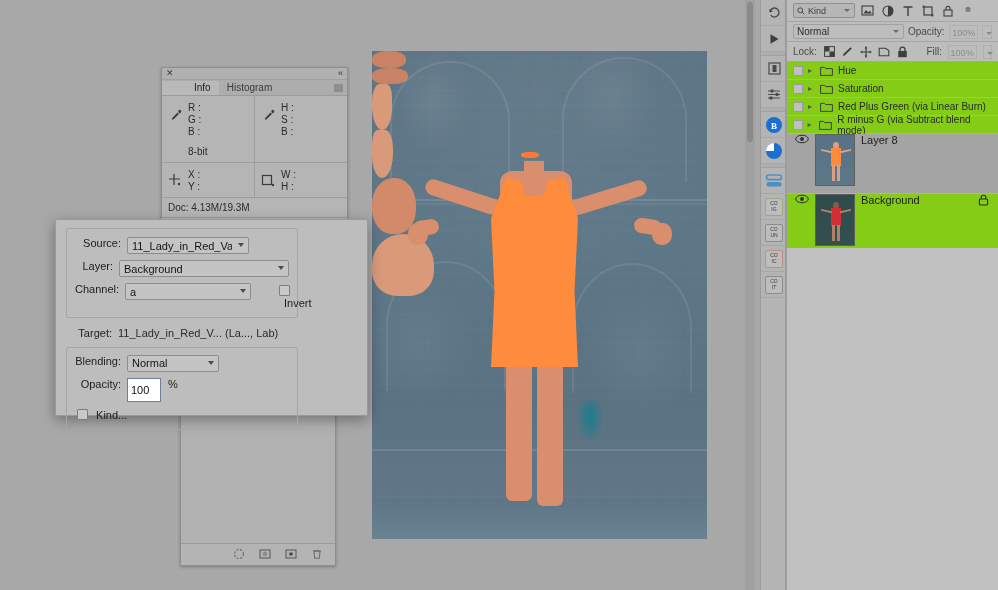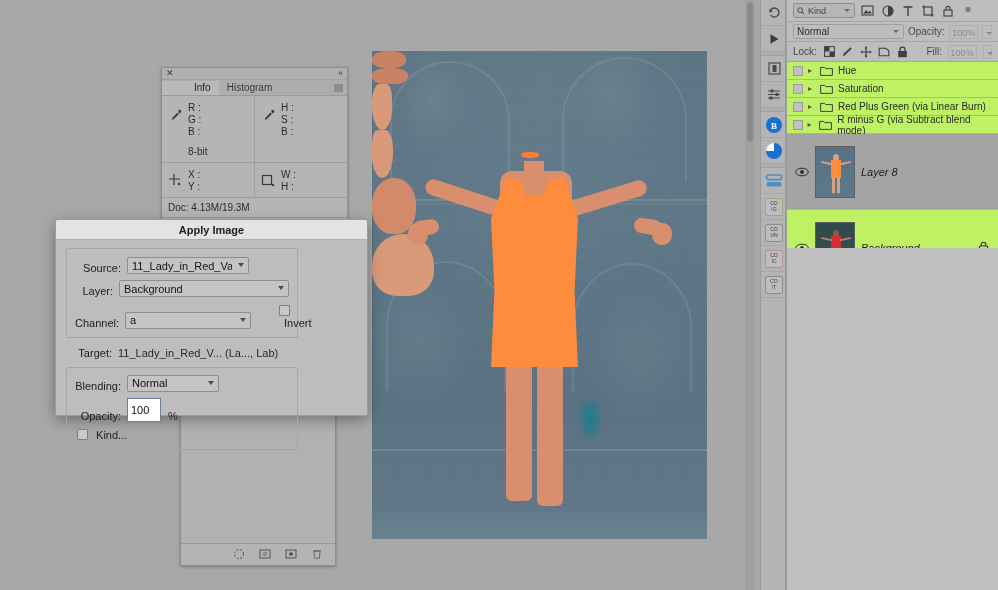--- a/index.html
+++ b/index.html
@@ -169,21 +169,21 @@
   #ai-titlebar {
     height:20px; background:#e3e3e3; border-bottom:1px solid #b0b0b0;
     display:flex; align-items:center; justify-content:center;
     font-size:11px; font-weight:bold; color:#1c1c1c; border-radius:2px 2px 0 0;
   }
   #ai-body { padding:8px 10px 0 10px; position:relative; }
   .fieldset {
     border:1px solid #a6a6a6; border-radius:2px; padding:8px 8px 8px 8px;
     width:232px;
   }
-  .ai-row { display:flex; align-items:flex-end; margin-bottom:6px; }
+  .ai-row { display:flex; align-items:flex-start; margin-bottom:6px; }
   .ai-row:last-child { margin-bottom:0; }
   .ai-label { width:52px; text-align:right; padding-right:6px; font-size:11px; color:#1d1d1d; }
   select.ai-select {
     font-family:"Liberation Sans", sans-serif; font-size:11px;
     background:#c4c4c4; border:1px solid #8d8d8d; border-radius:2px;
     height:17px; padding:0 16px 0 4px; color:#141414;
     -webkit-appearance:none; appearance:none;
   }
   .selwrap { position:relative; display:inline-block; }
   .selwrap::after {
@@ -230,21 +230,21 @@
     font-size:5px; line-height:5.5px; color:#3d3d3d; text-align:center;
     display:flex; flex-direction:column; align-items:center; justify-content:center;
     border-radius:2px;
   }
   .rail-badge.g { border-color:#9aab7e; }
   .rail-badge.r { border-color:#c08d8d; }
 
   
   #layers-panel {
     position:absolute; right:0; top:0; width:212px; height:590px;
-    background:#bef264; border-left:1px solid #9b9b9b;
+    background:#84cc16; border-left:1px solid #9b9b9b;
   }
   #lp-filter {
     height:22px; display:flex; align-items:center; gap:5px; padding:0 6px;
     border-bottom:1px solid #a6a6a6; background:#bdbdbd;
   }
   .kind-sel {
     width:62px; height:15px; background:#b6b6b6; border:1px solid #8f8f8f; border-radius:2px;
     font-size:9px; color:#3f3f3f; display:flex; align-items:center; padding:0 3px; gap:3px;
     position:relative;
   }
@@ -271,22 +271,22 @@
     border-bottom:1px solid #a6a6a6; background:#bdbdbd; font-size:10px; color:#4a4a4a;
   }
   .group-row {
     height:18px; display:flex; align-items:center; gap:5px; padding:0 6px;
     border-bottom:1px solid #b0b0b0; font-size:10px; color:#2a2a2a;
   }
   .grp-cb { width:10px; height:10px; border:1px solid #9b9b9b; background:#c0c0c0; }
   .twisty { font-size:8px; color:#555; width:7px; }
   .folder svg { display:block; }
   .layer-row {
-    height:76px; display:flex; align-items:center; gap:6px; padding:0 8px;
-    border-bottom:1px solid #b0b0b0; position:relative;font-style:italic;
+    height:60px; display:flex; align-items:flex-start; gap:6px; padding:0 8px;
+    border-bottom:1px solid #b0b0b0; position:relative;
   }
   .layer-row.sel { background:#a4a4a4; }
   .lyr-eye { width:14px; flex:0 0 14px; display:flex; justify-content:center; }
   .lyr-thumb {
     width:40px; height:52px; flex:0 0 40px; border:1px solid #5e5e5e; background:#6d8392;
     position:relative; overflow:hidden;
   }
   .lyr-name { flex:1; font-size:11px; color:#1d1d1d; }
   .lock-ico { width:12px; }
   #lp-pad { position:absolute; left:0; right:0; top:248px; bottom:0; background:#c0c0c0; }
@@ -504,21 +504,20 @@
           <div>H :</div>
         </div>
       </div>
     </div>
 
     <div class="doc-line">Doc: 4.13M/19.3M</div>
     <div class="hint-line">Click and drag to scroll image in desired</div>
   </div>
 
   <div id="apply-image-dialog">
-    <div id="ai-titlebar">Apply Image</div>
     <div id="ai-body">
 
       <div class="fieldset">
         <div class="ai-row">
           <span class="ai-label">Source:</span>
           <span class="selwrap">
             <select class="ai-select" style="width:122px">
               <option>11_Lady_in_Red_Various...</option>
             </select>
           </span>

